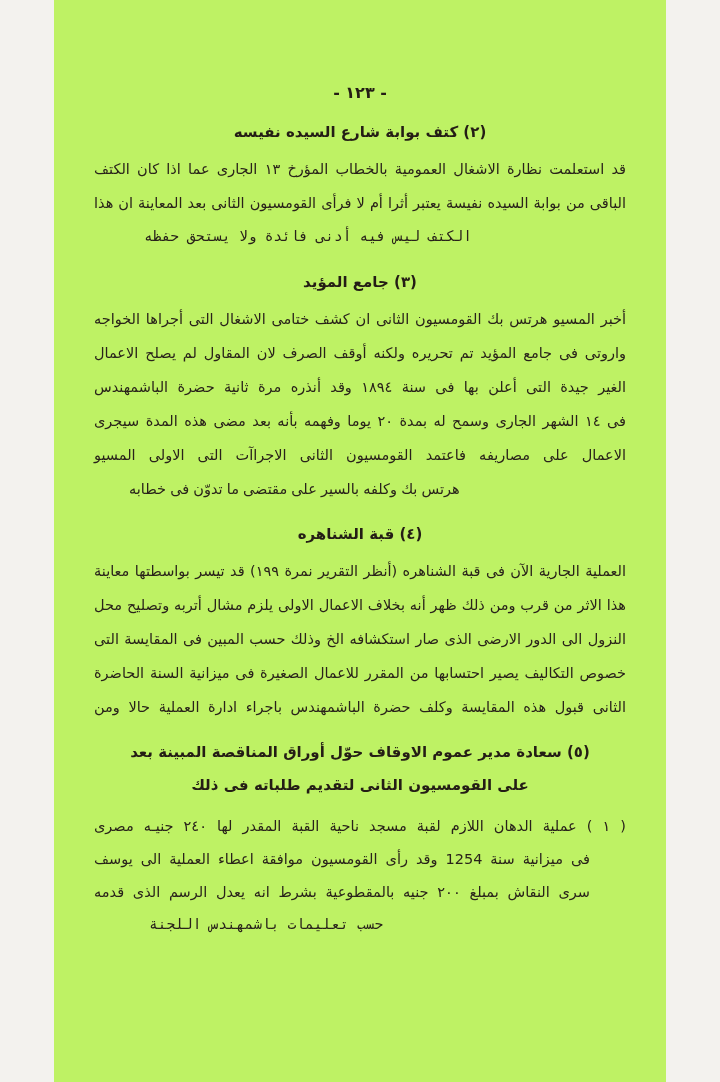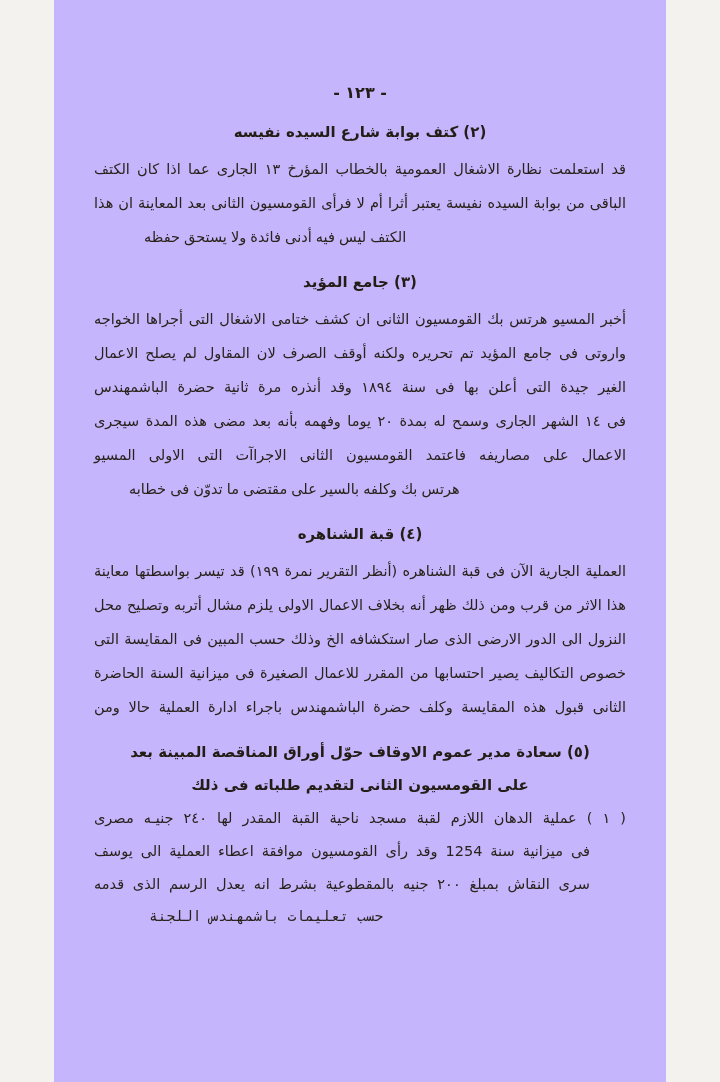--- a/index.html
+++ b/index.html
@@ -5,21 +5,21 @@
   html, body {
     margin: 0;
     padding: 0;
     background: #f3f2ee;
   }
   .page {
     position: relative;
     width: 612px;
     height: 1082px;
     margin: 0 auto;
-    background: #c4b5fd;
+    background: #bef264;
     color: #29221a;
     font-family: "DejaVu Sans", sans-serif;
     overflow: hidden;
     box-sizing: border-box;
   }
   .content {
     width: 532px;
     margin: 0 auto;
     direction: rtl;
   }
@@ -46,36 +46,37 @@
     line-height: 34px;
     word-spacing: -0.5px;
     text-align: justify;
     text-align-last: justify;
     white-space: normal;
   }
   .line.endleft-50 {
     text-align: right;
     text-align-last: left;
     padding-left: 50px;
+    font-family: Liberation Mono, monospace;
   }
   .line.endleft-35 {
     text-align: right;
     text-align-last: left;
     padding-left: 35px;
   }
   .h5block {
     margin-top: 12px;
     text-align: center;
     font-size: 15px;
     line-height: 33px;
     font-weight: bold;
     color: #241d15;
   }
   .h5block .sub { font-weight: bold; }
-  .item { }
+  .item { margin-top: 8px; }
   .item .line { line-height: 33px; }
   .item .cont { padding-right: 36px; }
   .item .last {
     text-align: right;
     text-align-last: left;
     padding-right: 36px;
     padding-left: 55px;
     font-family: Liberation Mono, monospace;
   }
   .marker { white-space: nowrap; }

